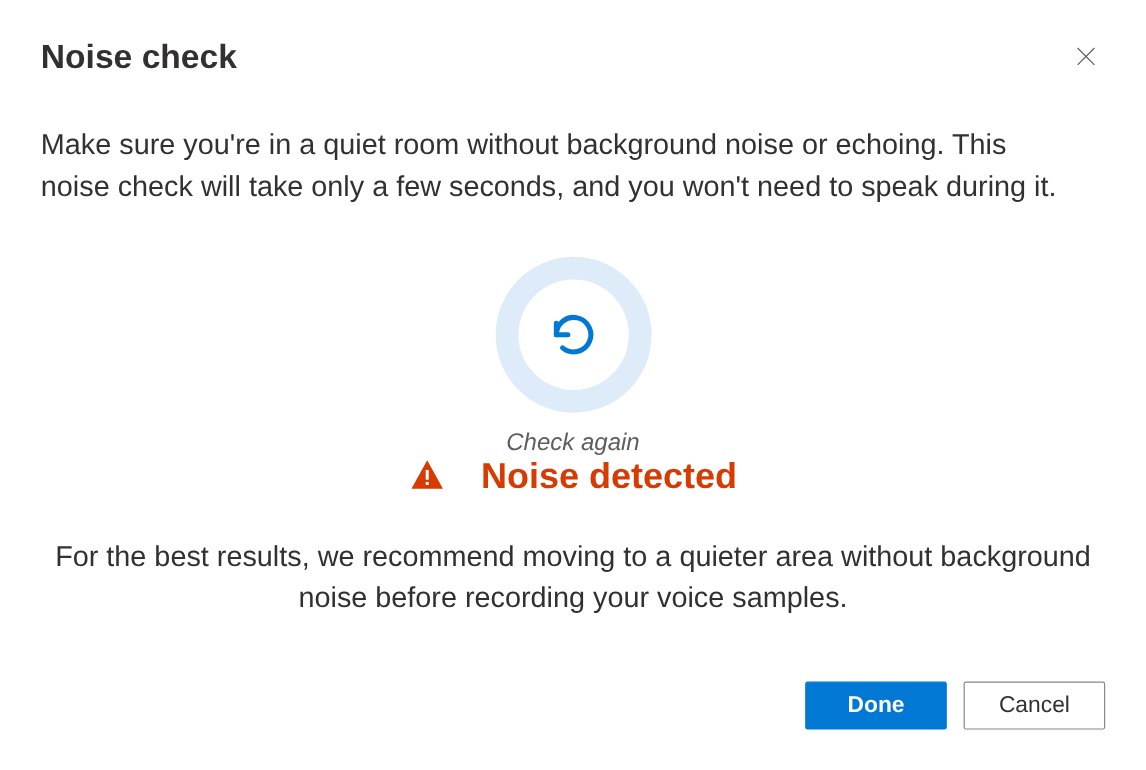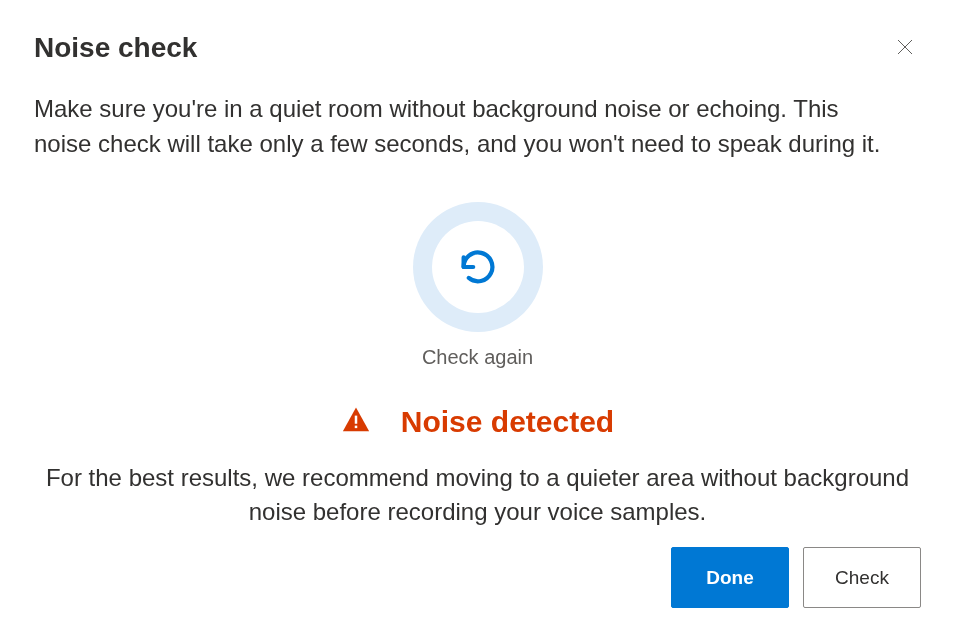--- a/index.html
+++ b/index.html
@@ -13,21 +13,21 @@
       width: 955px;
       height: 642px;
       padding: 32px 34px;
       color: #323130;
       position: relative;
     }
     .header {
       display: flex;
       justify-content: space-between;
       align-items: flex-start;
-      margin-bottom: 28px;
+      margin-bottom: 40px;
     }
     .title {
       font-size: 28px;
       font-weight: 600;
       color: #323130;
     }
     .close-btn {
       width: 32px;
       height: 32px;
       display: flex;
@@ -46,21 +46,21 @@
       font-size: 24px;
       line-height: 1.45;
       color: #323130;
       margin-bottom: 40px;
       max-width: 865px;
     }
     .check-again-section {
       display: flex;
       flex-direction: column;
       align-items: center;
-      margin-bottom: 36px;
+      font-style: italic;
     }
     .check-again-btn {
       width: 130px;
       height: 130px;
       border-radius: 50%;
       background: #deecf9;
       border: none;
       cursor: pointer;
       display: flex;
       align-items: center;
@@ -85,21 +85,21 @@
       color: #605e5c;
     }
     .warning-section {
       text-align: center;
       margin-bottom: 40px;
     }
     .warning-heading {
       display: inline-flex;
       align-items: flex-start;
       gap: 30px;
-      margin-bottom: 22px;
+      margin-bottom: 32px;
     }
     .warning-heading svg {
       width: 30px;
       height: 30px;
     }
     .warning-title {
       font-size: 30px;
       font-weight: 600;
       color: #d83b01;
     }
@@ -112,21 +112,21 @@
     }
     .footer {
       position: absolute;
       bottom: 34px;
       right: 34px;
       display: flex;
       gap: 14px;
     }
     .btn {
       min-width: 118px;
-      height: 61px;
+      height: 40px;
       font-size: 19px;
       font-family: inherit;
       border-radius: 2px;
       cursor: pointer;
       padding: 0 22px;
       text-align: center;
     }
     .btn-primary {
       background: #0078d4;
       color: #ffffff;
@@ -177,14 +177,14 @@
         <rect x="11" y="16.5" width="2" height="2" fill="#ffffff"></rect>
       </svg>
     </span>
     <span class="warning-title">Noise detected</span>
   </div>
   <p class="warning-body">For the best results, we recommend moving to a quieter area without background noise before recording your voice samples.</p>
 </div>
 
 <div class="footer">
   <button class="btn btn-primary">Done</button>
-  <button class="btn btn-secondary">Check</button>
+  <button class="btn btn-secondary">Cancel</button>
 </div>
 
 </body></html>

